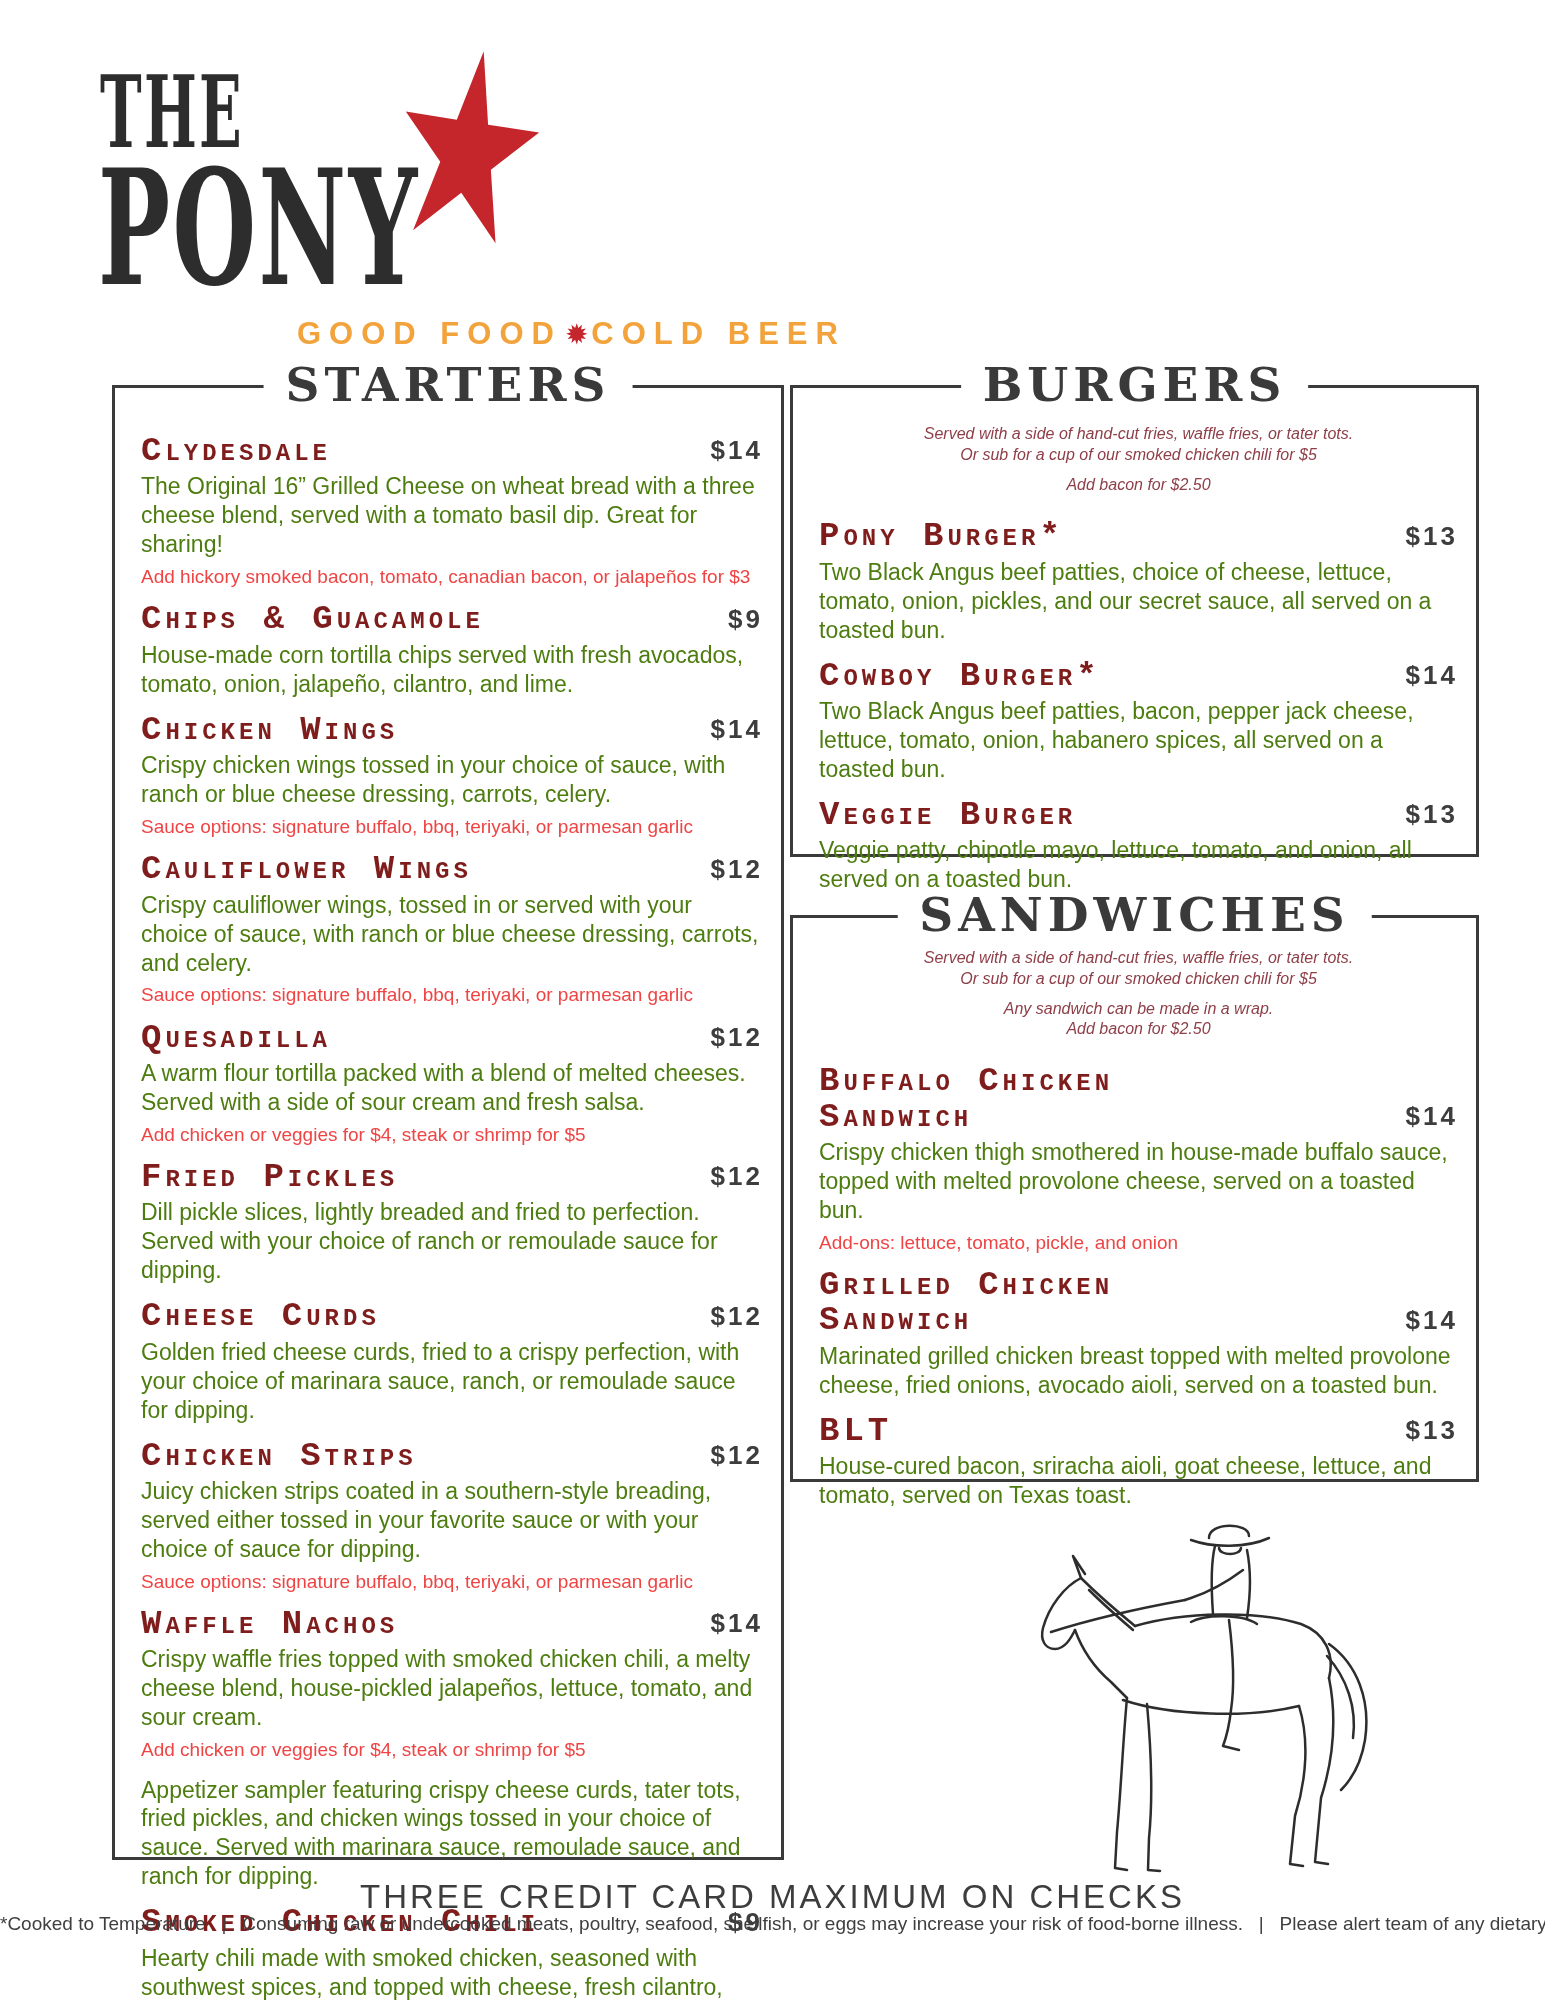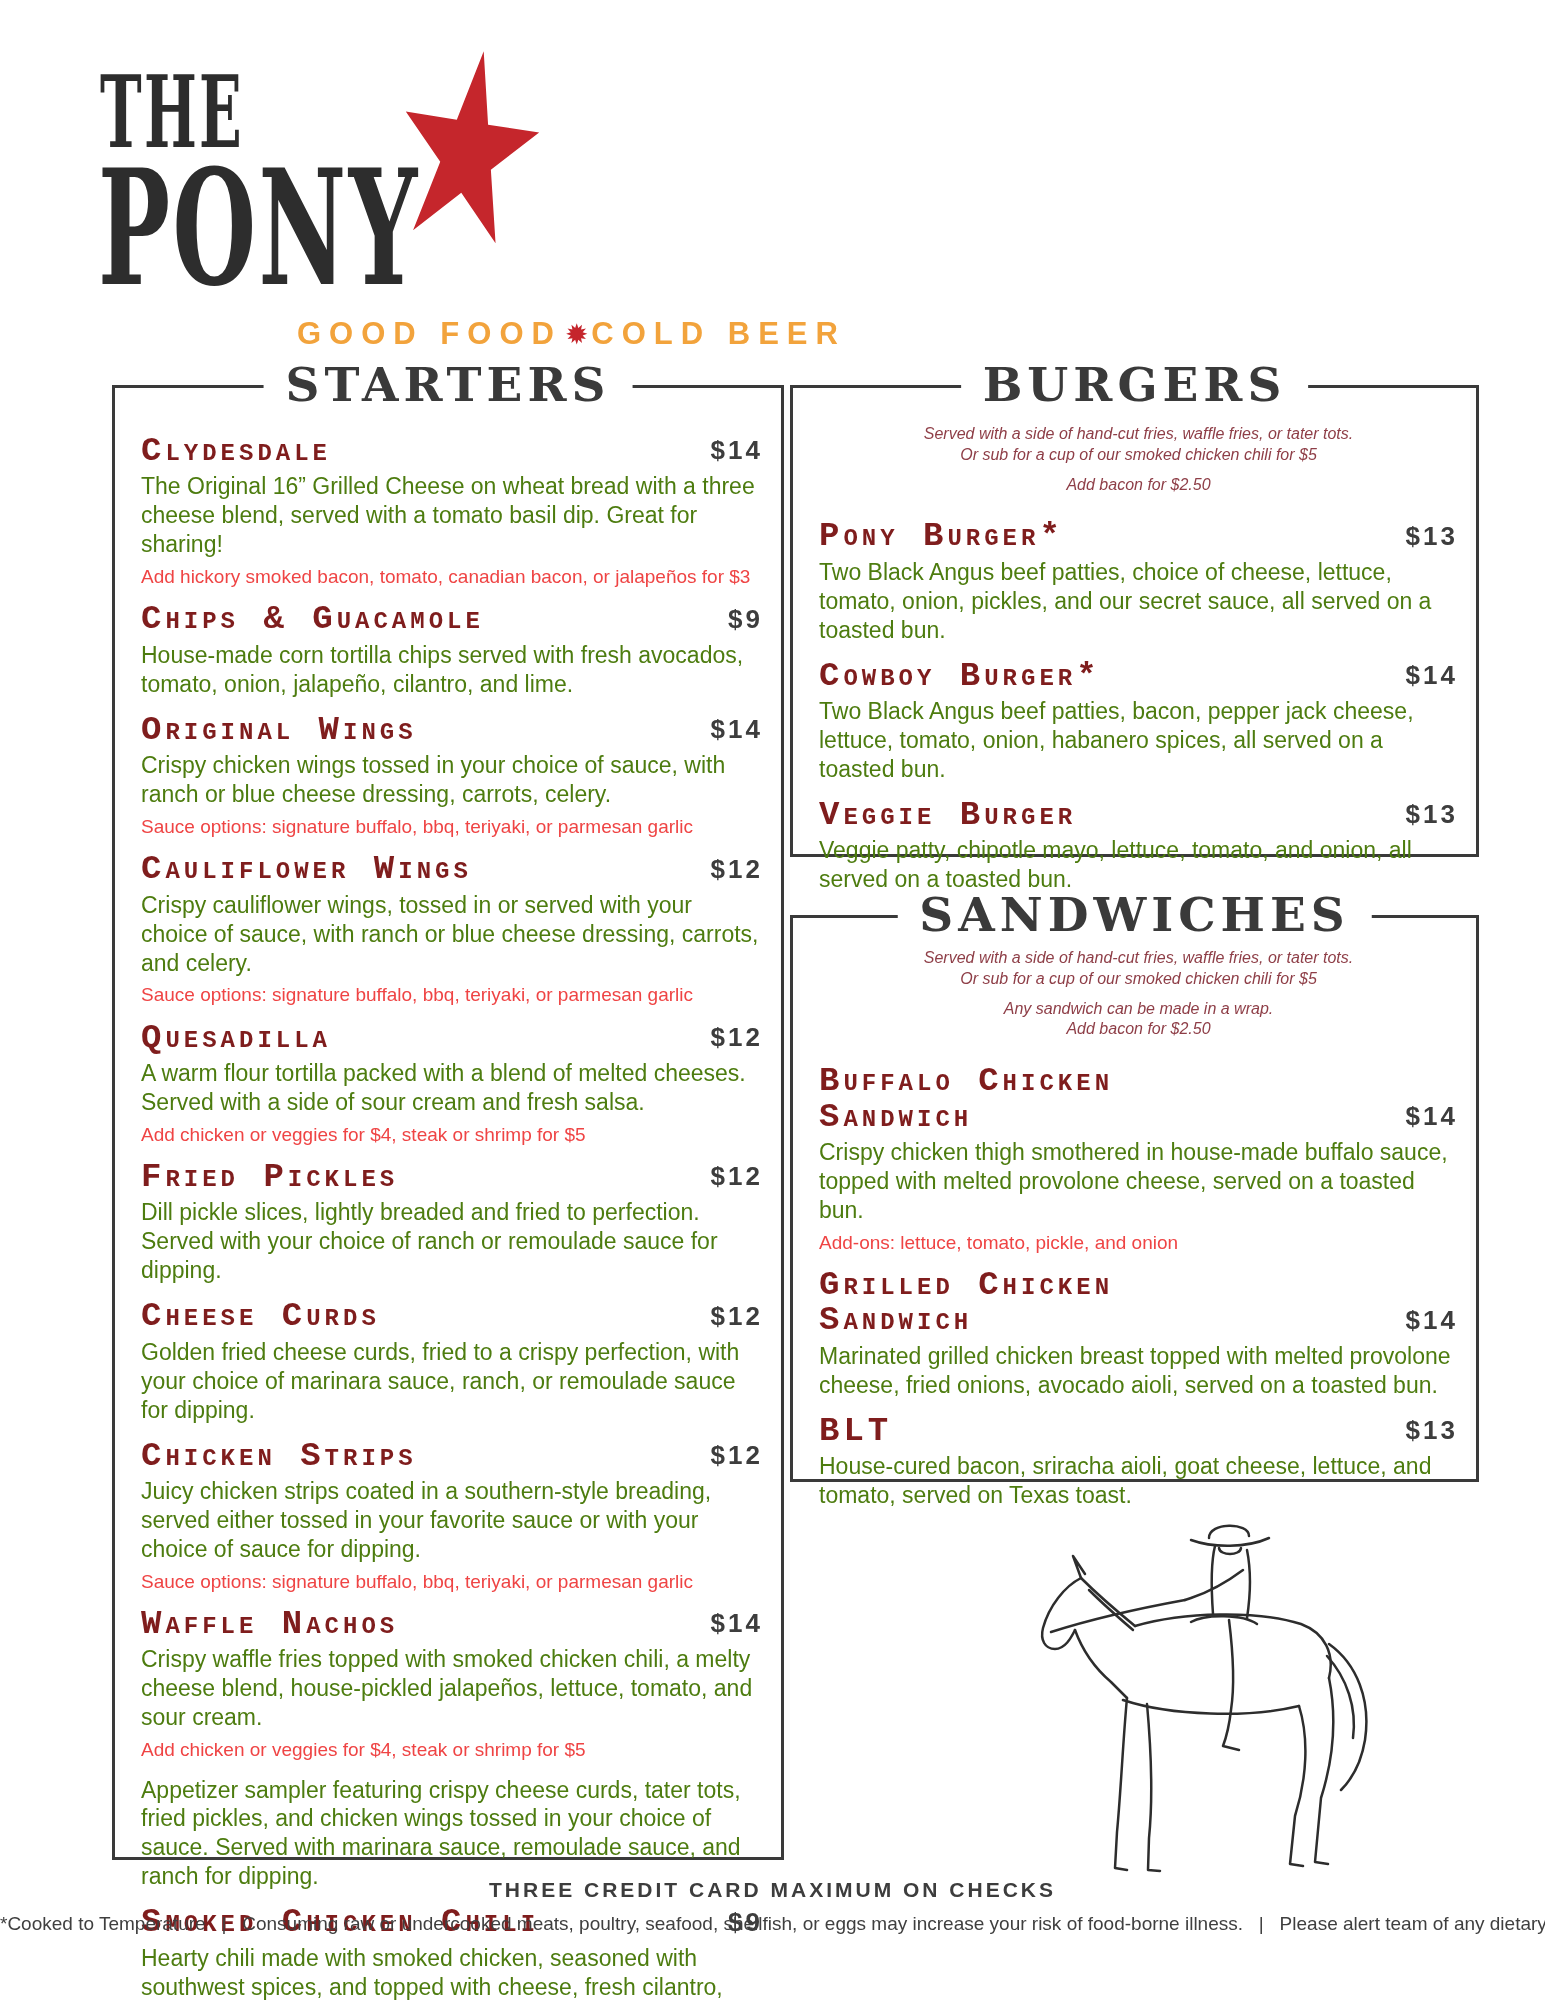--- a/index.html
+++ b/index.html
@@ -37,22 +37,22 @@
   .iname{font-family:Liberation Mono, monospace;font-weight:bold;font-variant:small-caps;
          font-size:34px;line-height:1.04;letter-spacing:4px;color:#7f1d1d;}
   .iprice{font-weight:bold;font-size:26px;letter-spacing:3px;color:#3d3d3d;padding-bottom:3px;white-space:nowrap;}
   .idesc{font-size:23px;line-height:1.26;color:#4d7c0f;margin-top:3px;}
   .inote{font-size:19px;line-height:1.22;color:#ef4444;margin-top:6px;}
 
   
   .horse{position:absolute;left:985px;top:1486px;}
 
   
-  .footer-notice{position:absolute;left:0;right:0;top:1878px;text-align:center;font-weight:bold;
-                 font-size:21px;letter-spacing:3px;color:#3d3d3d;}
+  .footer-notice{position:absolute;left:0;right:0;top:1878px;text-align:center;font-weight:normal;
+                 font-size:33px;letter-spacing:3px;color:#3d3d3d;}
   .footer-disclaimer{position:absolute;left:0;right:0;top:1913px;text-align:center;font-size:19px;
                      color:#3f3f3f;white-space:pre;}
 </style>
 </head>
 <body>
 
 <div class="page">
 
   <div class="logo-the">THE</div>
   <div class="logo-pony">PONY</div>
@@ -79,21 +79,21 @@
       <div class="item">
         <div class="ihead">
             <div class="iname">Chips &amp; Guacamole</div>
             <div class="iprice">$9</div>
           </div>
         <div class="idesc">House-made corn tortilla chips served with fresh avocados, tomato, onion, jalapeño, cilantro, and lime.</div>
       </div>
 
       <div class="item">
         <div class="ihead">
-            <div class="iname">Original Wings</div>
+            <div class="iname">Chicken Wings</div>
             <div class="iprice">$14</div>
           </div>
         <div class="idesc">Crispy chicken wings tossed in your choice of sauce, with ranch or blue cheese dressing, carrots, celery.</div>
         <div class="inote">Sauce options: signature buffalo, bbq, teriyaki, or parmesan garlic</div>
       </div>
 
       <div class="item">
         <div class="ihead">
             <div class="iname">Cauliflower Wings</div>
             <div class="iprice">$12</div>

